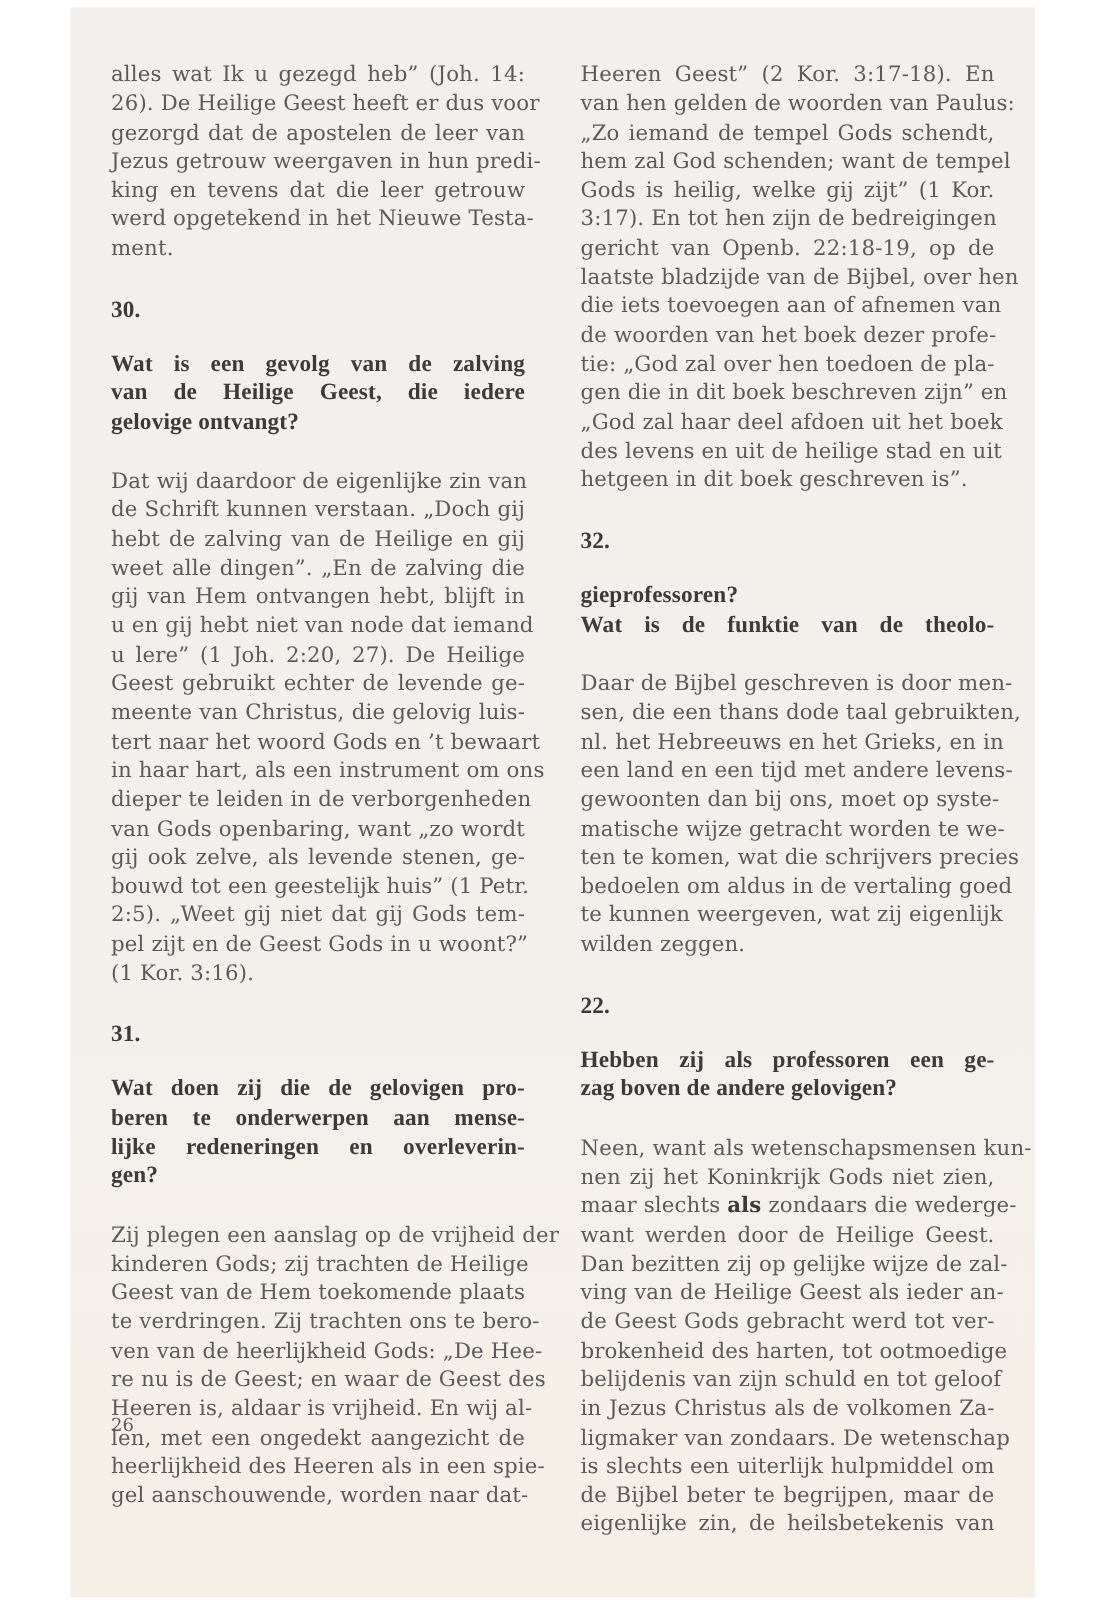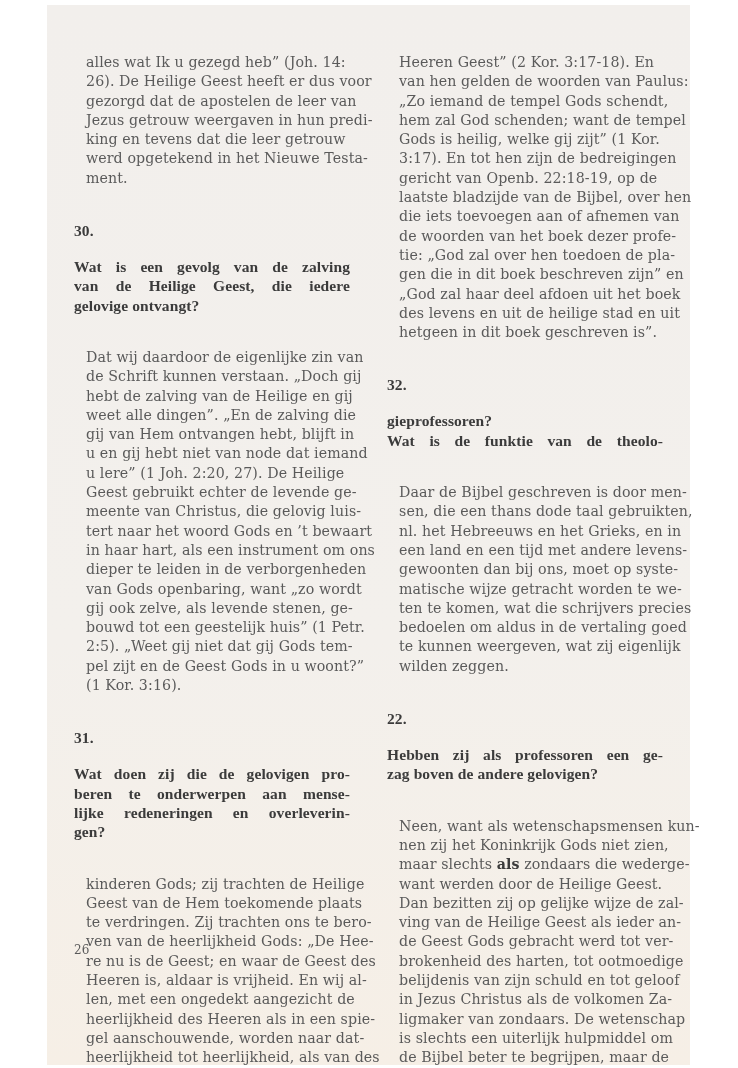--- a/index.html
+++ b/index.html
@@ -14,21 +14,21 @@
     font-size: 14.2px; color: #5a5a5a; letter-spacing: 0.1px;
   }
   .col.left { left: 27px; }
   .col.right { left: 340px; }
   .line {
     display: block; height: 19.3px; line-height: 19.3px;
     text-align: justify; text-align-last: justify; white-space: nowrap;
     overflow: visible;
   }
   .line.last { text-align-last: left; }
-  .para { margin: 12px; }
+  .para { margin: 0; }
   .gap { height: 21px; }
   .heading {
     display: flex; font-weight: bold; color: #3b3b3b;
     font-family: "Liberation Serif", "DejaVu Serif", serif; font-size: 15.5px; flex-direction: column;
   }
   .heading .num { width: 36px; flex: 0 0 36px; line-height: 19.3px; }
   .heading .qtext { flex: 1; }
   .heading .line { height: 19.3px; }
   .bold-inline { font-weight: bold; color: #3b3b3b; }
   .page-number {
@@ -86,30 +86,30 @@
       <span class="num">31.</span>
       <div class="qtext" id="q31-q">
           <span class="line">Wat doen zij die de gelovigen pro-</span>
           <span class="line">beren te onderwerpen aan mense-</span>
           <span class="line">lijke redeneringen en overleverin-</span>
           <span class="line last">gen?</span>
         </div>
     </div>
     <div class="gap"></div>
     <div class="para" id="q31-a">
+        <span class="line">Zij plegen een aanslag op de vrijheid der</span>
         <span class="line">kinderen Gods; zij trachten de Heilige</span>
         <span class="line">Geest van de Hem toekomende plaats</span>
         <span class="line">te verdringen. Zij trachten ons te bero-</span>
         <span class="line">ven van de heerlijkheid Gods: „De Hee-</span>
         <span class="line">re nu is de Geest; en waar de Geest des</span>
         <span class="line">Heeren is, aldaar is vrijheid. En wij al-</span>
         <span class="line">len, met een ongedekt aangezicht de</span>
         <span class="line">heerlijkheid des Heeren als in een spie-</span>
         <span class="line">gel aanschouwende, worden naar dat-</span>
-        <span class="line">heerlijkheid tot heerlijkheid, als van des</span>
       </div>
   </div>
 
   <div class="col right">
     <div class="para" id="right-cont">
         <span class="line">Heeren Geest” (2 Kor. 3:17-18). En</span>
         <span class="line">van hen gelden de woorden van Paulus:</span>
         <span class="line">„Zo iemand de tempel Gods schendt,</span>
         <span class="line">hem zal God schenden; want de tempel</span>
         <span class="line">Gods is heilig, welke gij zijt” (1 Kor.</span>

